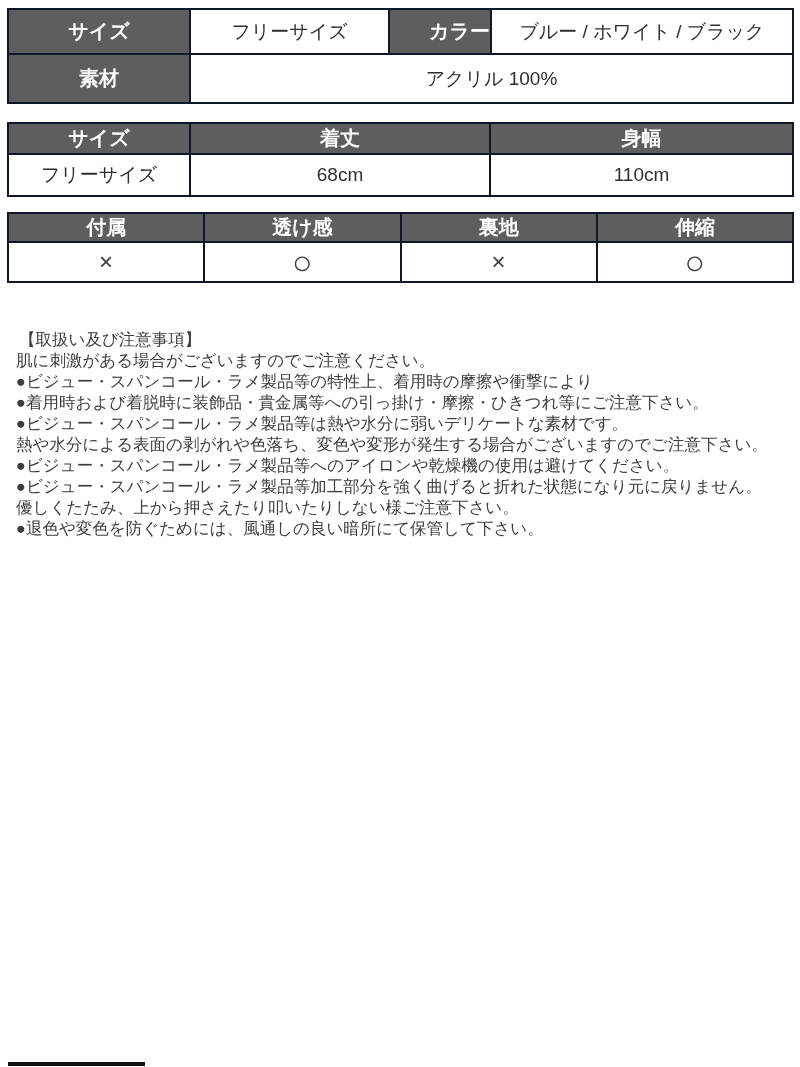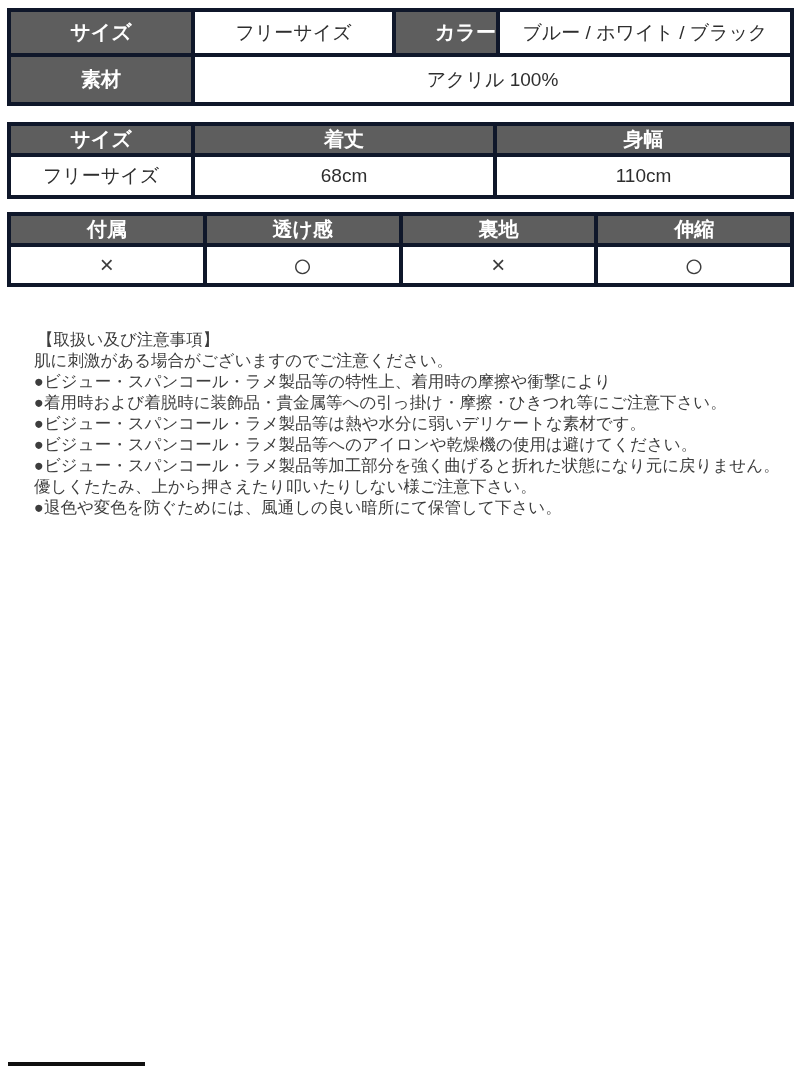--- a/index.html
+++ b/index.html
@@ -15,21 +15,21 @@
     color: #2e2e2e;
   }
   table {
     position: absolute;
     border-collapse: collapse;
     table-layout: fixed;
     left: 7px;
     width: 787px;
   }
   td {
-    border: 4px solid #0f172a;
+    border: 2px solid #0f172a;
     text-align: center;
     vertical-align: middle;
     font-size: 19px;
     padding: 0;
     overflow: hidden;
     white-space: nowrap;
   }
   td.th {
     background: #5e5e5e;
     color: #ffffff;
@@ -53,21 +53,21 @@
   .t3 { top: 212px; }
   .t3 .hr { height: 21px; }
   .t3 .dr { height: 40px; }
   .t3 td { width: 25%; }
   .mark { color: #3d3d3d; font-weight: normal; }
   .mark-x { font-size: 24px; }
   .mark-o { font-size: 34px; line-height: 1; }
   
   .care {
     position: absolute;
-    left: 34px;
+    left: 16px;
     top: 329px;
     font-size: 16.5px;
     line-height: 21px;
     color: #3d3d3d;
     white-space: nowrap;
   }
   .care .title { margin-left: 3px; }
   
   .bottom-line {
     position: absolute;
@@ -127,19 +127,20 @@
   </tr>
 </tbody>
   </table>
 
 <div class="care">
   <div class="title">【取扱い及び注意事項】</div>
   <div>肌に刺激がある場合がございますのでご注意ください。</div>
   <div>●ビジュー・スパンコール・ラメ製品等の特性上、着用時の摩擦や衝撃により</div>
   <div>●着用時および着脱時に装飾品・貴金属等への引っ掛け・摩擦・ひきつれ等にご注意下さい。</div>
   <div>●ビジュー・スパンコール・ラメ製品等は熱や水分に弱いデリケートな素材です。</div>
+  <div>熱や水分による表面の剥がれや色落ち、変色や変形が発生する場合がございますのでご注意下さい。</div>
   <div>●ビジュー・スパンコール・ラメ製品等へのアイロンや乾燥機の使用は避けてください。</div>
   <div>●ビジュー・スパンコール・ラメ製品等加工部分を強く曲げると折れた状態になり元に戻りません。</div>
   <div>優しくたたみ、上から押さえたり叩いたりしない様ご注意下さい。</div>
   <div>●退色や変色を防ぐためには、風通しの良い暗所にて保管して下さい。</div>
 </div>
 
 <div class="bottom-line"></div>
 
 </body></html>

